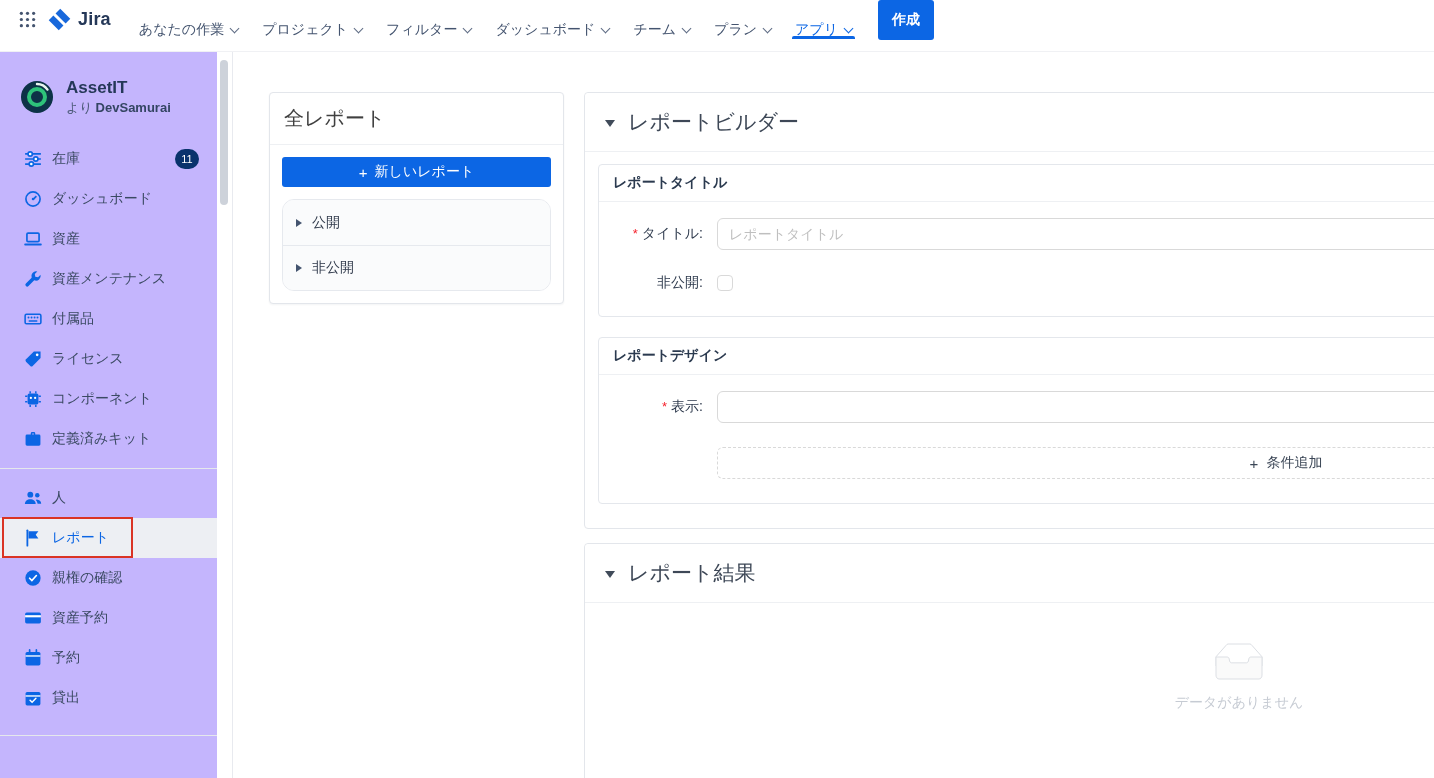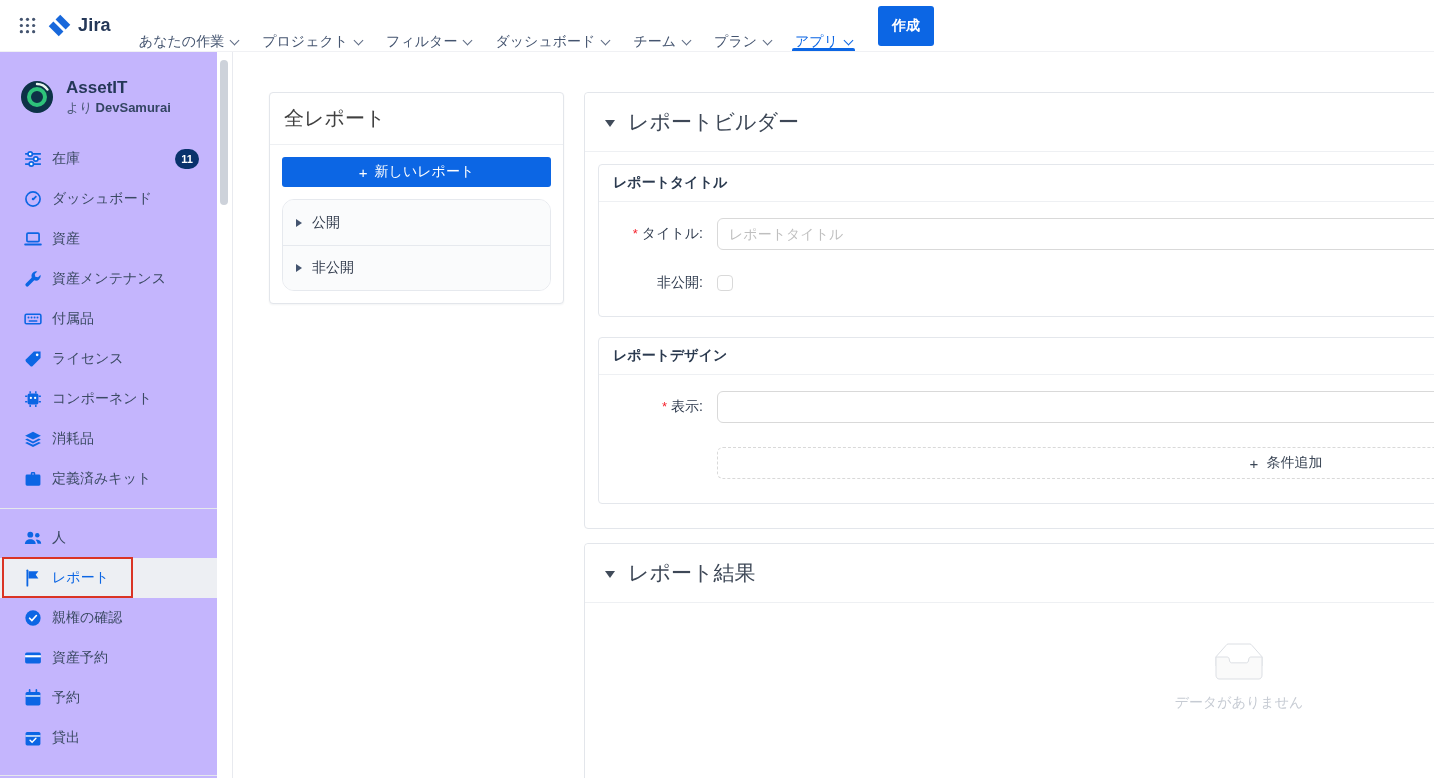--- a/index.html
+++ b/index.html
@@ -1,20 +1,20 @@
 <!DOCTYPE html>
 <html><head>
 <meta charset="utf-8">
 <style>
   *{box-sizing:border-box;margin:0;padding:0}
   html,body{width:1434px;height:778px;overflow:hidden;background:#fff;
     font-family:"Liberation Sans","DejaVu Sans",sans-serif;color:#172b4d}
 
   
-  .topbar{height:52px;display:flex;align-items:stretch;padding:0 16px 0 10px;
+  .topbar{height:52px;display:flex;align-items:stretch;padding:0 16px 12px 10px;
     border-bottom:1px solid #f0f1f4;background:#fff;position:relative;z-index:5}
   .appswitcher{width:34px;align-self:center;height:32px;display:flex;align-items:center;
     justify-content:center;border-radius:4px;cursor:pointer}
   .jira-logo{display:flex;align-items:center;gap:7px;margin:0 16px 0 4px;cursor:pointer}
   .jira-word{font-size:18px;font-weight:700;color:#253858;letter-spacing:.2px}
   .nav{display:flex;align-items:flex-end}
   .nav-item{display:flex;align-items:center;gap:7px;padding:0 12px;font-size:14px;
     color:#44546f;cursor:pointer;position:relative;white-space:nowrap}
   .chev{width:7px;height:7px;border-right:1.7px solid #5e6c84;border-bottom:1.7px solid #5e6c84;
     transform:rotate(45deg);margin-top:-4px;flex:none}
@@ -35,21 +35,21 @@
   .sb-title{font-size:17px;font-weight:700;color:#253858;line-height:1.15}
   .sb-sub{font-size:13px;color:#344563;margin-top:1px}
   .sb-sub .pref{font-weight:400;color:#44546f;margin-right:3px}
   .sb-sub .vendor{font-weight:700}
   .menu{flex:1;margin-top:10px}
   .mi{height:40px;display:flex;align-items:center;gap:10px;padding:0 12px 0 24px;font-size:14px;
     color:#3b4a63;cursor:pointer;position:relative}
   .mi svg{width:18px;height:18px;flex:none;color:#0c66e4}
   .mi.selected{background:#edeff3;color:#0c66e4}
   .badge{margin-left:auto;margin-right:6px;min-width:24px;height:20px;border-radius:10px;
-    background:#09326c;color:#fff;font-size:11px;font-weight:700;display:flex;align-items:center;
+    background:#09326c;color:#fff;font-size:11px;font-weight:400;display:flex;align-items:center;
     justify-content:center;padding:0 6px}
   .mdiv{height:1px;background:#e5e8ec;margin:9px 0}
   .mdiv.last{margin-top:17px}
   .annot{position:absolute;left:2px;top:-1px;width:131px;height:41px;border:2px solid #da3425;
     pointer-events:none;z-index:3}
 
   
   .gutter{width:16px;flex:none;background:#fff;border-right:1px solid #e8eaef;position:relative}
   .thumb{position:absolute;left:3px;top:8px;width:8px;height:145px;border-radius:4px;
     background:#cdd2da;cursor:pointer}
@@ -238,28 +238,20 @@
       <div class="mi">
         <svg viewBox="0 0 16 16">
             <rect x="3.2" y="3.2" width="9.6" height="9.6" rx="1.5" fill="currentColor"></rect>
             <path d="M5.5 1v2M10.5 1v2M5.5 13v2M10.5 13v2M1 5.5h2M1 10.5h2M13 5.5h2M13 10.5h2" stroke="currentColor" stroke-width="1.3"></path>
             <circle cx="6.1" cy="7" r="1" fill="#fff"></circle>
             <circle cx="9.9" cy="7" r="1" fill="#fff"></circle>
           </svg>
         <span>コンポーネント</span>
       </div>
 
-      <div class="mi">
-        <svg viewBox="0 0 16 16">
-            <path d="M8 1.5 15 5 8 8.5 1 5z" fill="currentColor"></path>
-            <path d="m2.8 7.6-1.8.9L8 12l7-3.5-1.8-.9L8 10.2z" fill="currentColor"></path>
-            <path d="m2.8 10.6-1.8.9L8 15l7-3.5-1.8-.9L8 13.2z" fill="currentColor"></path>
-          </svg>
-        <span>消耗品</span>
-      </div>
 
       <div class="mi">
         <svg viewBox="0 0 16 16">
             <path d="M6 4V3a1.2 1.2 0 0 1 1.2-1.2h1.6A1.2 1.2 0 0 1 10 3v1h3.3a1.3 1.3 0 0 1 1.3 1.3v7.4a1.3 1.3 0 0 1-1.3 1.3H2.7a1.3 1.3 0 0 1-1.3-1.3V5.3A1.3 1.3 0 0 1 2.7 4H6zm1.3-.9V4h1.4v-.9z" fill="currentColor"></path>
           </svg>
         <span>定義済みキット</span>
       </div>
 
       <div class="mdiv"></div>
 

